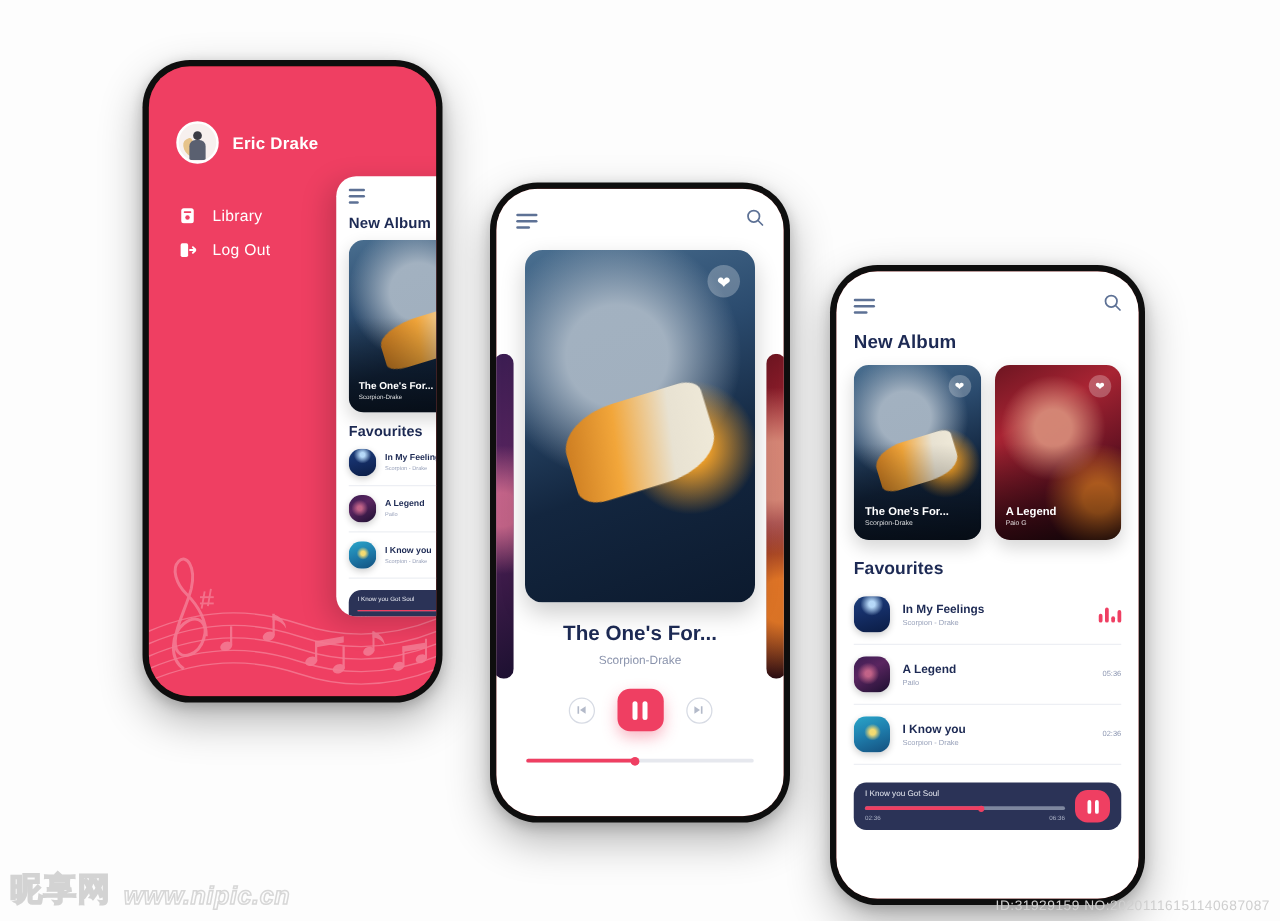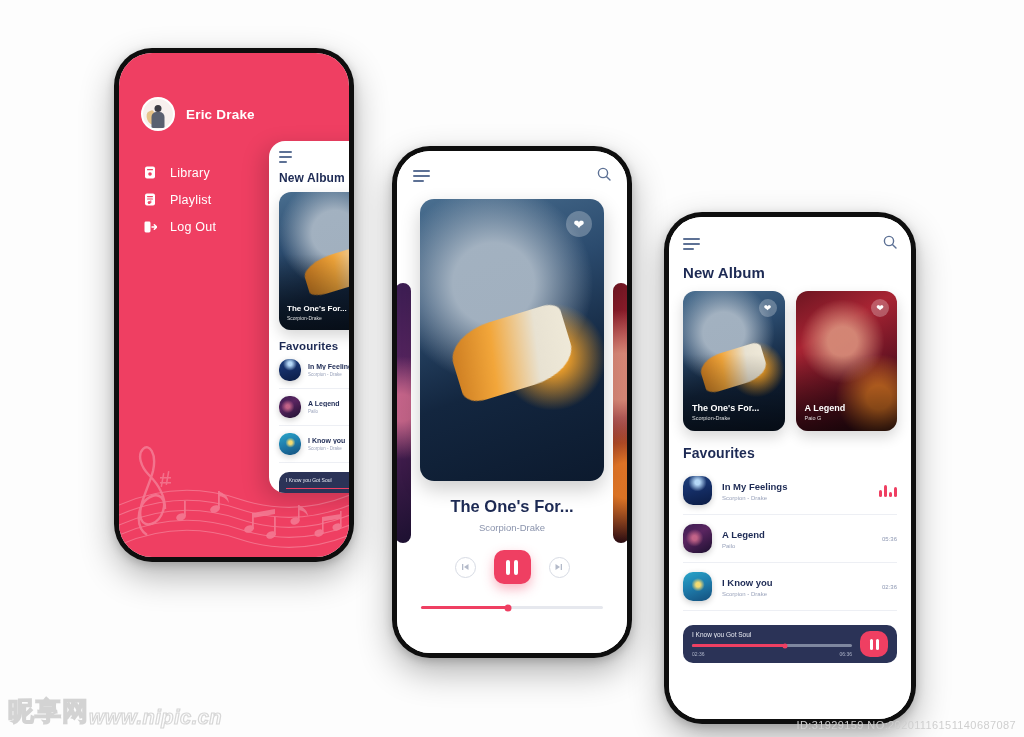--- a/index.html
+++ b/index.html
@@ -17,21 +17,21 @@
     background: #0e0e0e;
     border-radius: 38px;
     box-shadow: 0 14px 34px rgba(0,0,0,.30), 0 3px 10px rgba(0,0,0,.18);
     padding: 5px;
   }
   .screen {
     width: 100%; height: 100%;
     border-radius: 33px;
     overflow: hidden;
     position: relative;
-    background: #ffffff;
+    background: #7f1d1d;
     text-decoration: underline;
   }
 
   
   #phone-left { left: 114px; top: 48px; width: 240px; height: 514px; }
   .drawer {
     position: absolute; inset: 0;
     background: #ef3f62;
     overflow: hidden;
   }
@@ -214,21 +214,21 @@
   
   .np-side { position: absolute; top: 132px; width: 16px; height: 260px; border-radius: 10px; overflow: hidden; }
   .np-side.l { left: -2px; }
   .np-side.r { right: -2px; }
 
   
   #phone-right { left: 664px; top: 212px; width: 252px; height: 512px; }
   .al { position: absolute; inset: 0; background: #fff; padding: 0 14px; }
 
   
-  .wm-left { position: absolute; left: 8px; bottom: 8px; display: flex; align-items: flex-end; }
+  .wm-left { position: absolute; left: 8px; bottom: 8px; display: flex; align-items: flex-end; gap: 10px; }
   .wm-cn { font-size: 26px; font-weight: 700; color: transparent;
            -webkit-text-stroke: 1.4px #d3d3d3; letter-spacing: 1px;
            font-family: "DejaVu Sans", sans-serif; }
   .wm-url { font-size: 20px; font-style: italic; font-weight: 700; color: transparent;
             -webkit-text-stroke: 1.2px #d7d7d7; letter-spacing: .5px; }
   .wm-id { position: absolute; right: 8px; bottom: 6px; font-size: 11px; color: #cfcfcf;
            letter-spacing: .4px; font-family: "Liberation Sans", sans-serif; }
 </style>
 </head>
 <body>
@@ -294,32 +294,20 @@
               <svg width="12" height="13" viewBox="0 0 12 13">
                   <rect x="1" y="0.5" width="10" height="12" rx="2" fill="#fff"></rect>
                   <rect x="3" y="3" width="6" height="1.3" rx=".6" fill="#ef3f62"></rect>
                   <circle cx="6" cy="8" r="1.8" fill="#ef3f62"></circle>
                 </svg>
             </span>
             <span>Library</span>
           </div>
 
 
-          <div class="nav-item">
-            <span class="nav-icon">
-              <svg width="12" height="13" viewBox="0 0 12 13">
-                  <rect x="1" y="0.5" width="10" height="12" rx="2" fill="#fff"></rect>
-                  <rect x="3" y="3" width="6" height="1.2" rx=".6" fill="#ef3f62"></rect>
-                  <rect x="3" y="5.4" width="6" height="1.2" rx=".6" fill="#ef3f62"></rect>
-                  <circle cx="5.2" cy="9.4" r="1.5" fill="#ef3f62"></circle>
-                  <rect x="6.3" y="7.4" width="1" height="2.6" fill="#ef3f62"></rect>
-                </svg>
-            </span>
-            <span>Playlist</span>
-          </div>
 
 
 
 
           <div class="nav-item">
             <span class="nav-icon">
               <svg width="13" height="12" viewBox="0 0 13 12">
                   <rect x="0.5" y="0.5" width="6" height="11" rx="1.4" fill="#fff"></rect>
                   <path d="M8 6 L12.2 6 M10.3 3.7 L12.6 6 L10.3 8.3" stroke="#fff" stroke-width="1.5" fill="none" stroke-linecap="round" stroke-linejoin="round"></path>
                 </svg>

